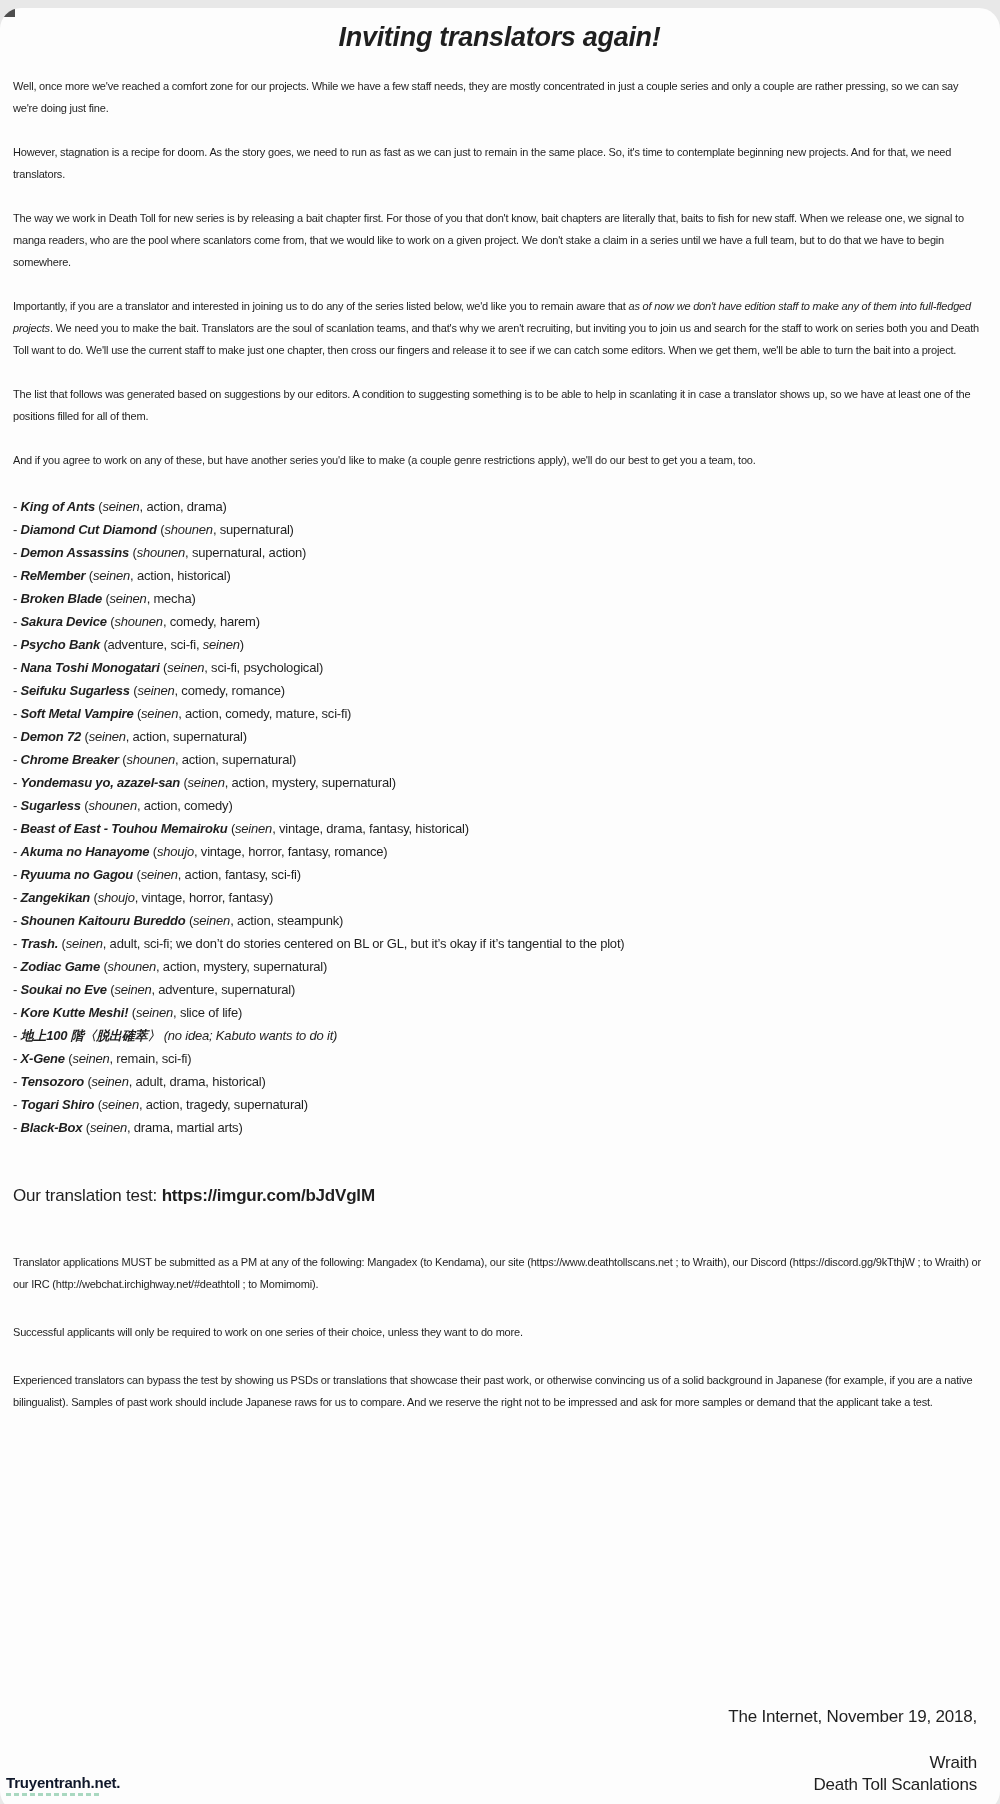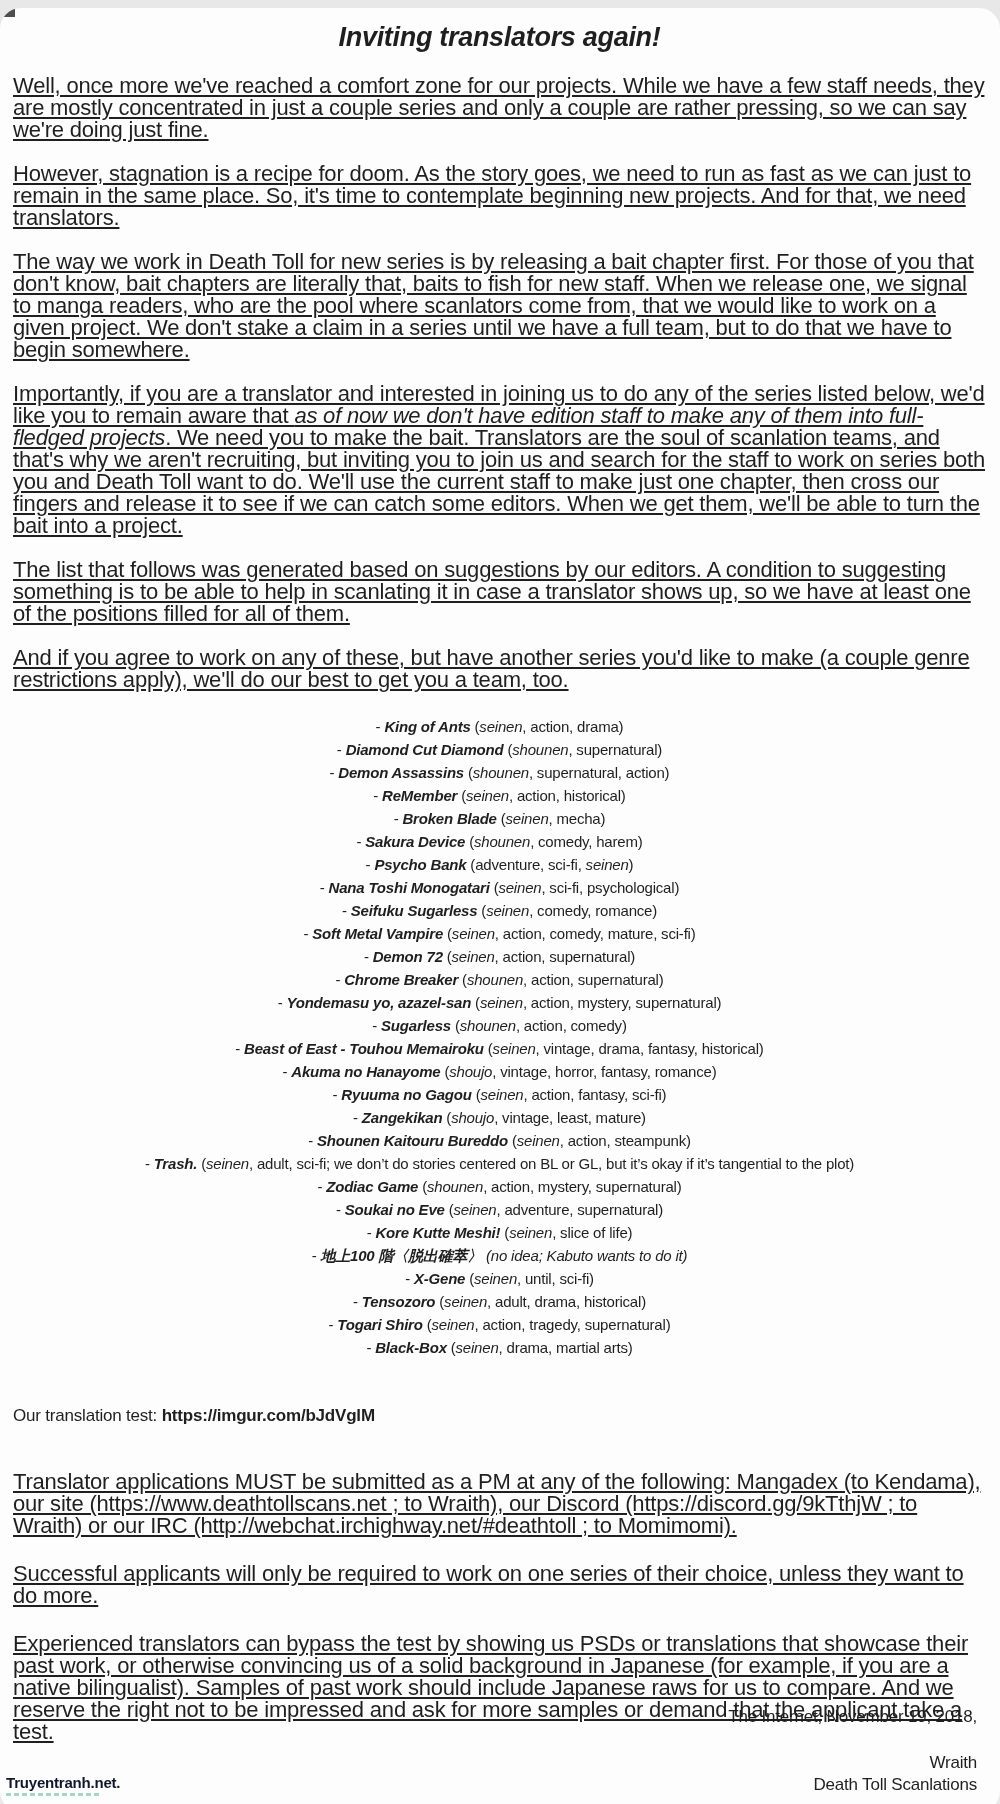--- a/index.html
+++ b/index.html
@@ -28,38 +28,36 @@
   }
   .doc-title {
     font-size: 27px;
     font-weight: bold;
     font-style: italic;
     text-align: center;
     margin: 6px 0 22px 0;
     letter-spacing: -0.3px;
   }
   .para {
-    font-size: 22px;
+    font-size: 11px;
     line-height: 22px;
     margin: 0 0 22px 0;
     letter-spacing: -0.2px;
-    text-decoration: underline;
   }
   .it { font-style: italic; }
   .bd { font-weight: bold; text-align: center; }
   .series-list {
     margin-top: 24px;
     margin-bottom: 46px;
   }
   .series-item {
-    font-size: 15px;
+    font-size: 13px;
     line-height: 23px;
     letter-spacing: -0.2px;
     white-space: normal;
-    text-align: center;
   }
   .series-title {
     font-weight: bold;
     font-style: italic;
   }
   .translation-test {
     font-size: 17px;
     line-height: 22px;
     letter-spacing: -0.2px;
     margin: 0 0 44px 0;
@@ -121,28 +119,28 @@
         <div class="series-item"><span>- </span><span class="series-title">Nana Toshi Monogatari</span><span> </span><span>(</span><span class="it">seinen</span><span>, sci-fi, psychological)</span></div>
         <div class="series-item"><span>- </span><span class="series-title">Seifuku Sugarless</span><span> </span><span>(</span><span class="it">seinen</span><span>, comedy, romance)</span></div>
         <div class="series-item"><span>- </span><span class="series-title">Soft Metal Vampire</span><span> </span><span>(</span><span class="it">seinen</span><span>, action, comedy, mature, sci-fi)</span></div>
         <div class="series-item"><span>- </span><span class="series-title">Demon 72</span><span> </span><span>(</span><span class="it">seinen</span><span>, action, supernatural)</span></div>
         <div class="series-item"><span>- </span><span class="series-title">Chrome Breaker</span><span> </span><span>(</span><span class="it">shounen</span><span>, action, supernatural)</span></div>
         <div class="series-item"><span>- </span><span class="series-title">Yondemasu yo, azazel-san</span><span> </span><span>(</span><span class="it">seinen</span><span>, action, mystery, supernatural)</span></div>
         <div class="series-item"><span>- </span><span class="series-title">Sugarless</span><span> </span><span>(</span><span class="it">shounen</span><span>, action, comedy)</span></div>
         <div class="series-item"><span>- </span><span class="series-title">Beast of East - Touhou Memairoku</span><span> </span><span>(</span><span class="it">seinen</span><span>, vintage, drama, fantasy, historical)</span></div>
         <div class="series-item"><span>- </span><span class="series-title">Akuma no Hanayome</span><span> </span><span>(</span><span class="it">shoujo</span><span>, vintage, horror, fantasy, romance)</span></div>
         <div class="series-item"><span>- </span><span class="series-title">Ryuuma no Gagou</span><span> </span><span>(</span><span class="it">seinen</span><span>, action, fantasy, sci-fi)</span></div>
-        <div class="series-item"><span>- </span><span class="series-title">Zangekikan</span><span> </span><span>(</span><span class="it">shoujo</span><span>, vintage, least, mature)</span></div>
+        <div class="series-item"><span>- </span><span class="series-title">Zangekikan</span><span> </span><span>(</span><span class="it">shoujo</span><span>, vintage, horror, fantasy)</span></div>
         <div class="series-item"><span>- </span><span class="series-title">Shounen Kaitouru Bureddo</span><span> </span><span>(</span><span class="it">seinen</span><span>, action, steampunk)</span></div>
         <div class="series-item"><span>- </span><span class="series-title">Trash.</span><span> </span><span>(</span><span class="it">seinen</span><span>, adult, sci-fi; we don’t do stories centered on BL or GL, but it’s okay if it’s tangential to the plot)</span></div>
         <div class="series-item"><span>- </span><span class="series-title">Zodiac Game</span><span> </span><span>(</span><span class="it">shounen</span><span>, action, mystery, supernatural)</span></div>
         <div class="series-item"><span>- </span><span class="series-title">Soukai no Eve</span><span> </span><span>(</span><span class="it">seinen</span><span>, adventure, supernatural)</span></div>
         <div class="series-item"><span>- </span><span class="series-title">Kore Kutte Meshi!</span><span> </span><span>(</span><span class="it">seinen</span><span>, slice of life)</span></div>
         <div class="series-item"><span>- </span><span class="series-title">地上100 階〈脱出確萃〉</span><span> </span><span class="it">(no idea; Kabuto wants to do it)</span></div>
-        <div class="series-item"><span>- </span><span class="series-title">X-Gene</span><span> </span><span>(</span><span class="it">seinen</span><span>, until, sci-fi)</span></div>
+        <div class="series-item"><span>- </span><span class="series-title">X-Gene</span><span> </span><span>(</span><span class="it">seinen</span><span>, remain, sci-fi)</span></div>
         <div class="series-item"><span>- </span><span class="series-title">Tensozoro</span><span> </span><span>(</span><span class="it">seinen</span><span>, adult, drama, historical)</span></div>
         <div class="series-item"><span>- </span><span class="series-title">Togari Shiro</span><span> </span><span>(</span><span class="it">seinen</span><span>, action, tragedy, supernatural)</span></div>
         <div class="series-item"><span>- </span><span class="series-title">Black-Box</span><span> </span><span>(</span><span class="it">seinen</span><span>, drama, martial arts)</span></div>
       </div>
 
     <p class="translation-test"><span>Our translation test: </span><span class="bd">https://imgur.com/bJdVglM</span></p>
 
     <div class="closing">
         <p class="para"><span>Translator applications MUST be submitted as a PM at any of the following: Mangadex (to Kendama), our site (https://www.deathtollscans.net ; to Wraith), our Discord (https://discord.gg/9kTthjW ; to Wraith) or our IRC (http://webchat.irchighway.net/#deathtoll ; to Momimomi).</span></p>
         <p class="para"><span>Successful applicants will only be required to work on one series of their choice, unless they want to do more.</span></p>

